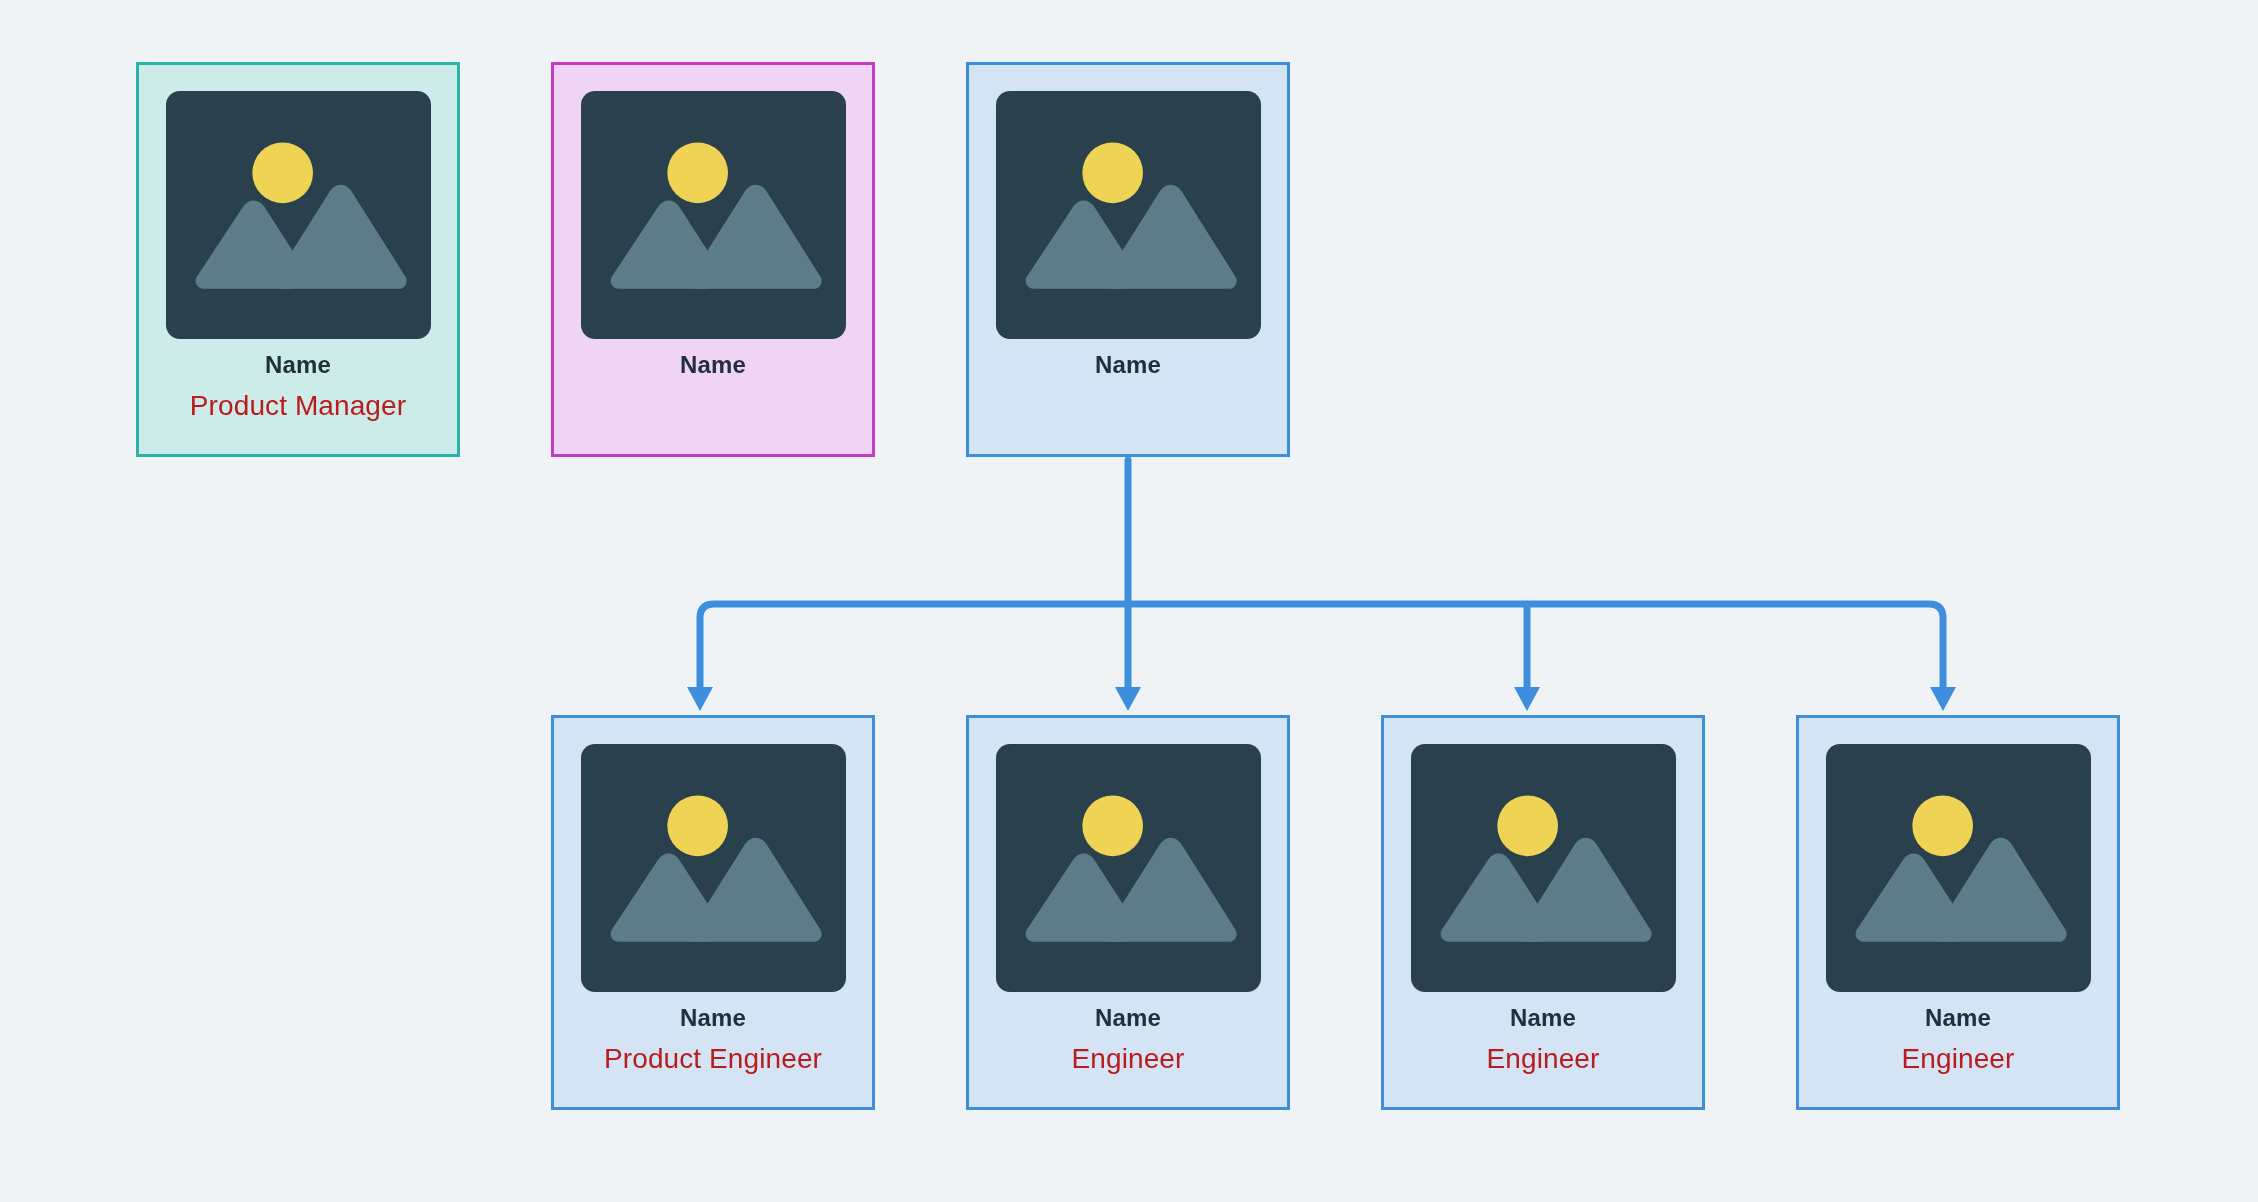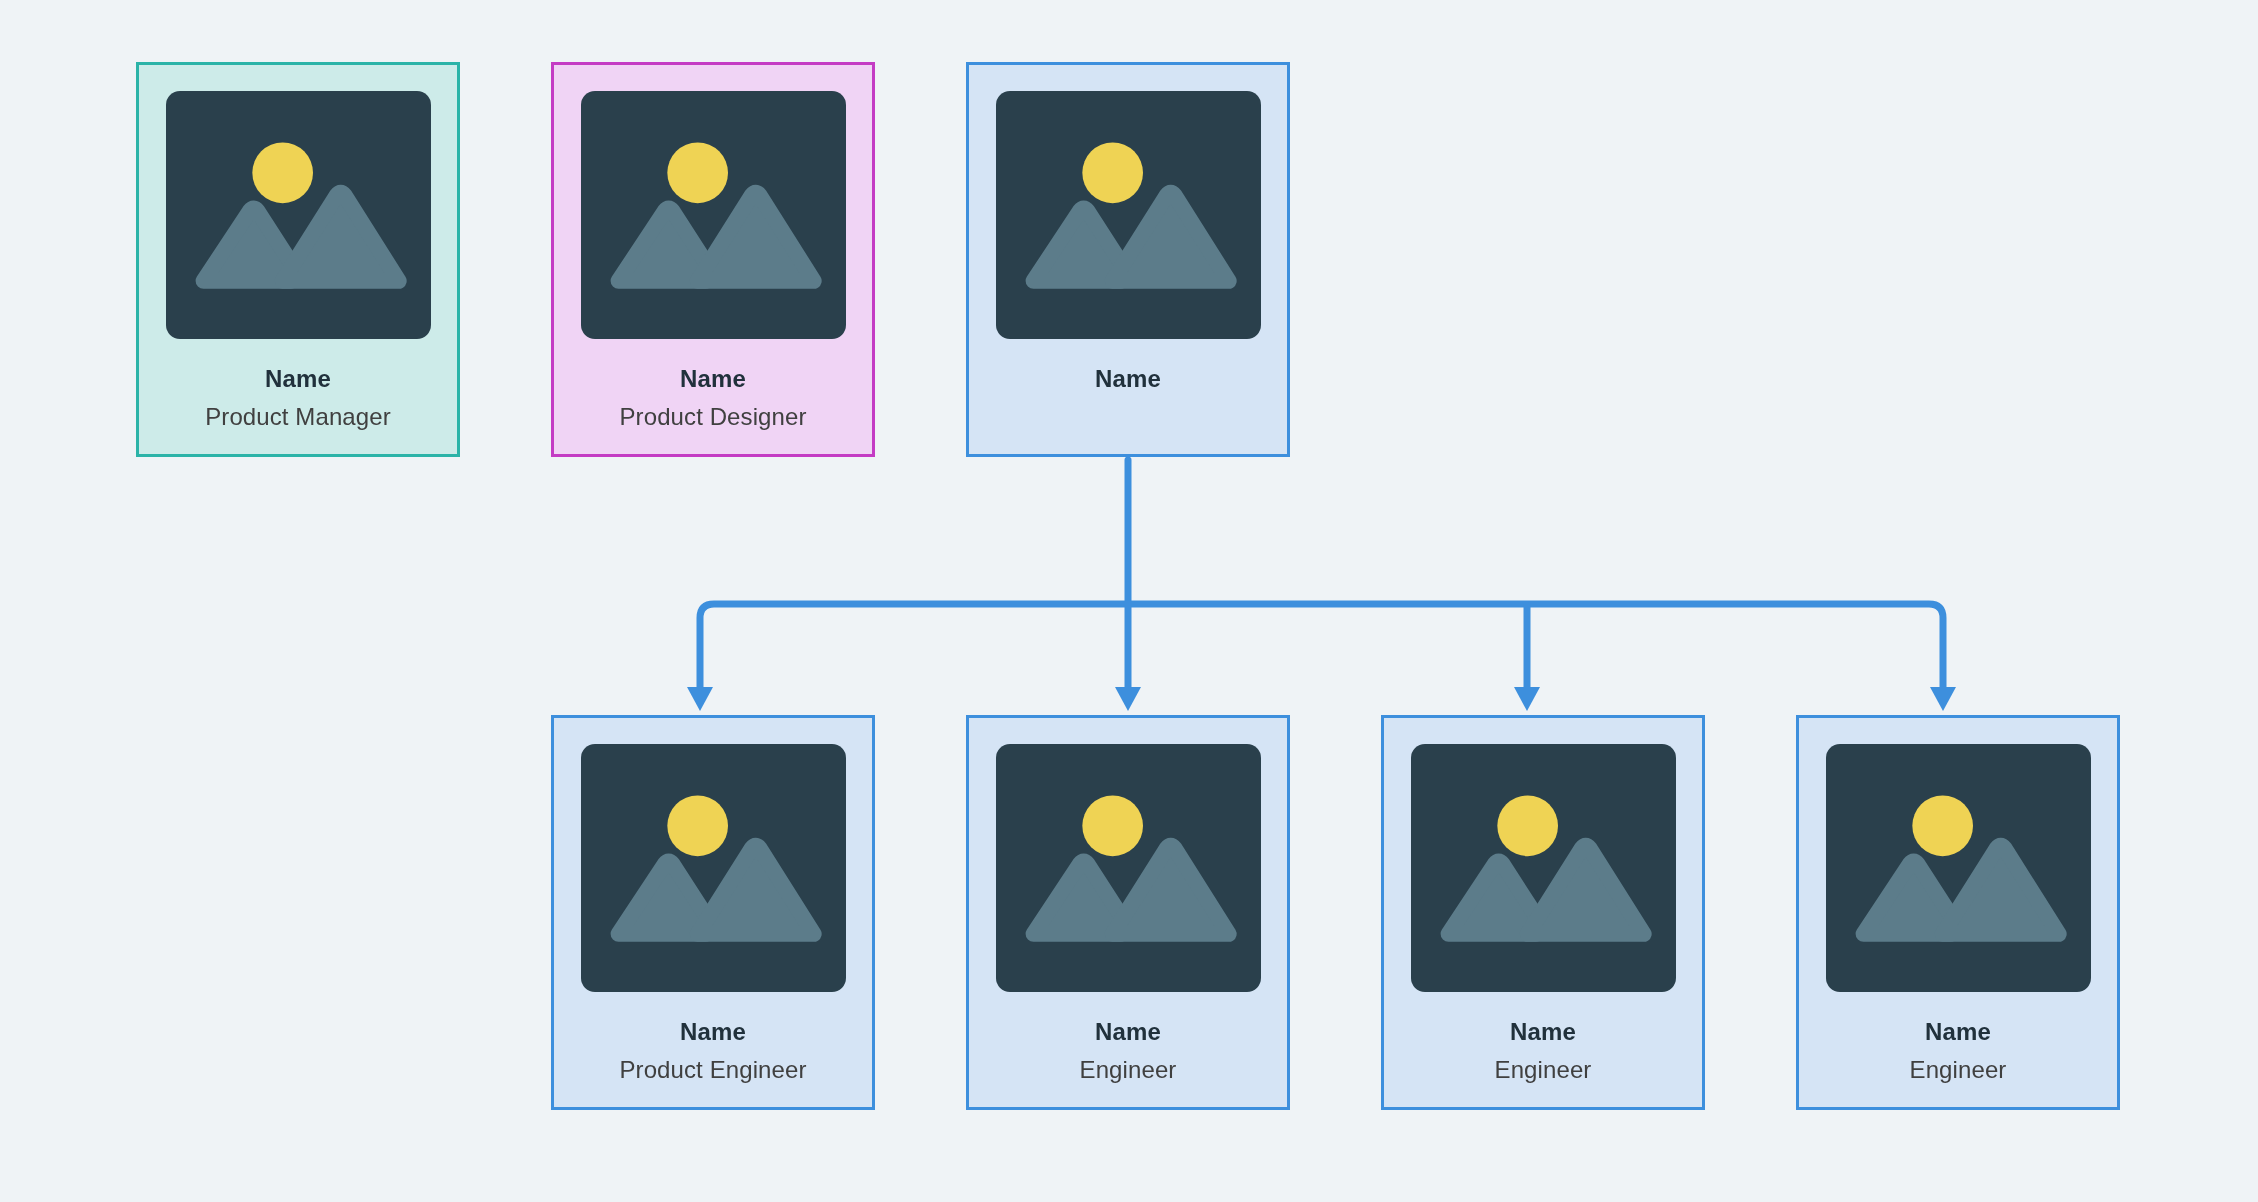--- a/index.html
+++ b/index.html
@@ -49,35 +49,35 @@
 
   .thumb {
     border-radius: 14px;
     display: block;
     flex: none;
   }
 
   .card-text {
     width: 100%;
     text-align: center;
-    padding-top: 24px;
+    padding-top: 10px;
   }
 
   .node-name {
     font-size: 24px;
     font-weight: bold;
     color: #21313C;
     line-height: 1.35;
     letter-spacing: 0.1px;
   }
 
   .node-role {
-    font-size: 24px;
+    font-size: 28px;
     font-weight: normal;
-    color: #404040;
+    color: #b91c1c;
     line-height: 1.45;
     padding-top: 5px;
     letter-spacing: 0.1px;
   }
 </style>
 </head>
 <body>
 
 <div id="chart-canvas">
 
@@ -107,21 +107,20 @@
      </div>
       </div>
       <div class="node-card" style="left: 551px; top: 62px; width: 324px; height: 395px; border-color: rgb(196, 59, 196); background: rgb(240, 212, 245);">
   <svg class="thumb" width="265" height="248" viewBox="0 0 100 94" xmlns="http://www.w3.org/2000/svg" style="background:#2A404C;border-radius:14px;">
     <circle cx="44" cy="31" r="11.5" fill="#EFD354"></circle>
     <path d="M14 72 L31.5 45.5 Q33 43.5 34.5 45.5 L49 68 L47 72 Z" fill="#5C7C8A" stroke="#5C7C8A" stroke-width="6" stroke-linejoin="round"></path>
     <path d="M44 72 L64.5 39.5 Q66 37.5 67.5 39.5 L88 72 Z" fill="#5C7C8A" stroke="#5C7C8A" stroke-width="6" stroke-linejoin="round"></path>
   </svg>
         <div class="card-text">
        <div class="node-name">Name</div>
-       <div class="node-role">Product Designer</div>
      </div>
       </div>
       <div class="node-card" style="left: 966px; top: 62px; width: 324px; height: 395px; border-color: rgb(61, 143, 221); background: rgb(213, 228, 245);">
   <svg class="thumb" width="265" height="248" viewBox="0 0 100 94" xmlns="http://www.w3.org/2000/svg" style="background:#2A404C;border-radius:14px;">
     <circle cx="44" cy="31" r="11.5" fill="#EFD354"></circle>
     <path d="M14 72 L31.5 45.5 Q33 43.5 34.5 45.5 L49 68 L47 72 Z" fill="#5C7C8A" stroke="#5C7C8A" stroke-width="6" stroke-linejoin="round"></path>
     <path d="M44 72 L64.5 39.5 Q66 37.5 67.5 39.5 L88 72 Z" fill="#5C7C8A" stroke="#5C7C8A" stroke-width="6" stroke-linejoin="round"></path>
   </svg>
         <div class="card-text">
        <div class="node-name">Name</div>

